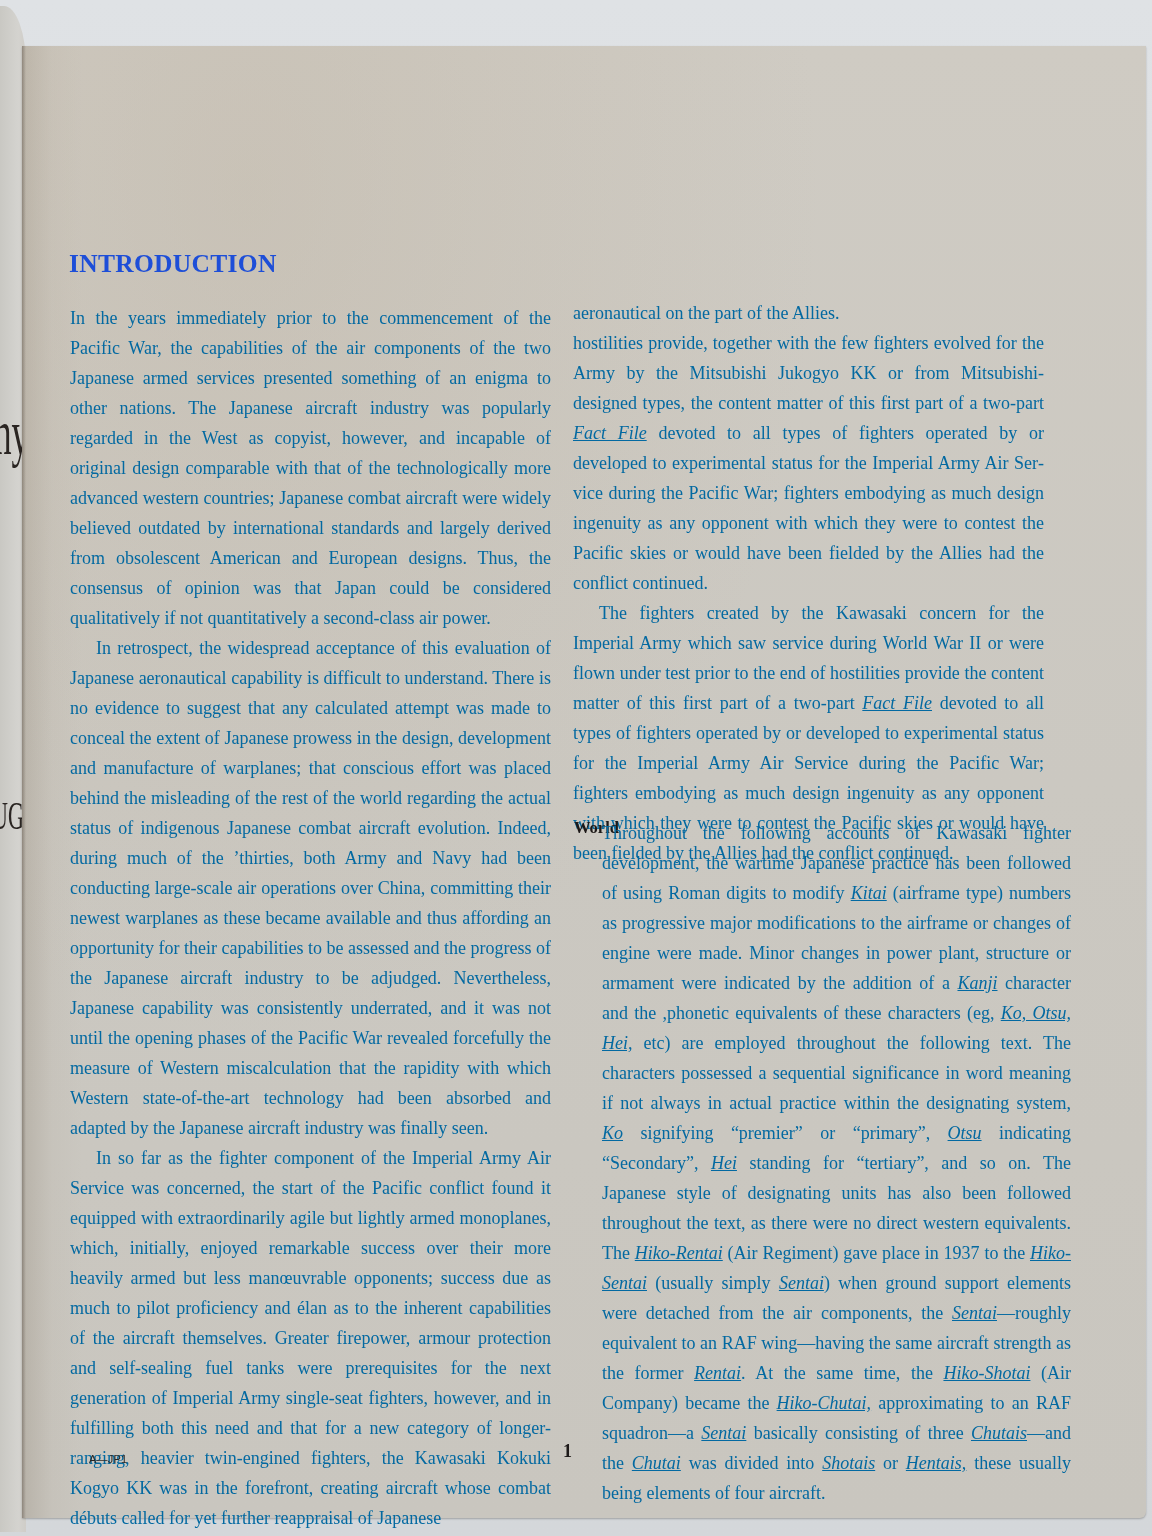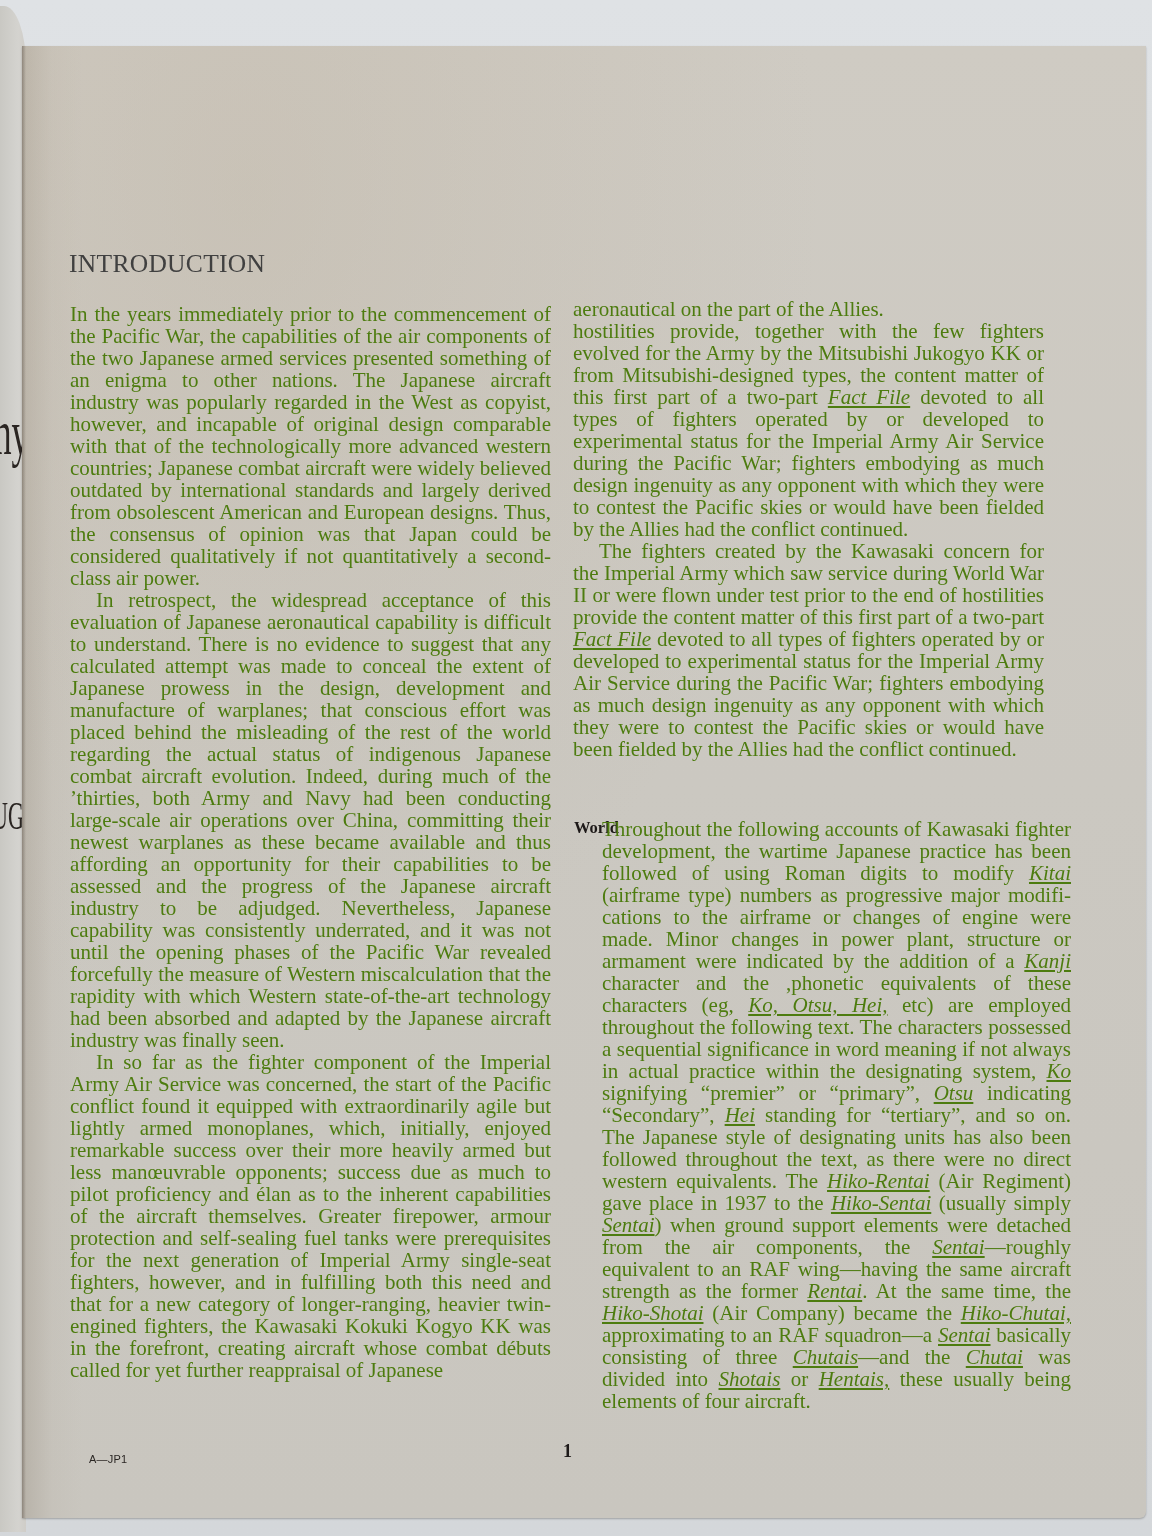--- a/index.html
+++ b/index.html
@@ -35,26 +35,26 @@
     box-shadow: 0 1px 2px rgba(0,0,0,0.25);
     border-bottom-right-radius: 6px;
   }
   .spine-shadow {
     position: absolute; left: 22px; top: 46px; width: 4px; height: 1472px;
     background: linear-gradient(90deg, rgba(90,80,70,0.45), rgba(90,80,70,0));
   }
 
   .heading {
     position: absolute; left: 69px; top: 249px;
-    font-size: 25.5px; font-weight: normal; letter-spacing: 0.3px;
-    color: #404040; margin: 0;
+    font-size: 25.5px; font-weight: bold; letter-spacing: 0.3px;
+    color: #1d4ed8; margin: 0;
   }
   .col {
-    position: absolute; color: #4d7c0f;
-    font-size: 21px; line-height: 22px;
+    position: absolute; color: #0369a1;
+    font-size: 18px; line-height: 30px;
     text-align: justify; hyphens: manual;
   }
   .col p { margin: 0; }
   .col p.indent { text-indent: 26px; }
   .col-left { left: 70px; top: 303px; width: 481px; }
   .col-right { left: 573px; top: 298px; width: 471px; }
   .note-title {
     position: absolute; left: 574px; top: 818px;
     font-size: 16.5px; font-weight: bold; color: #1d1918; margin: 0;
   }

